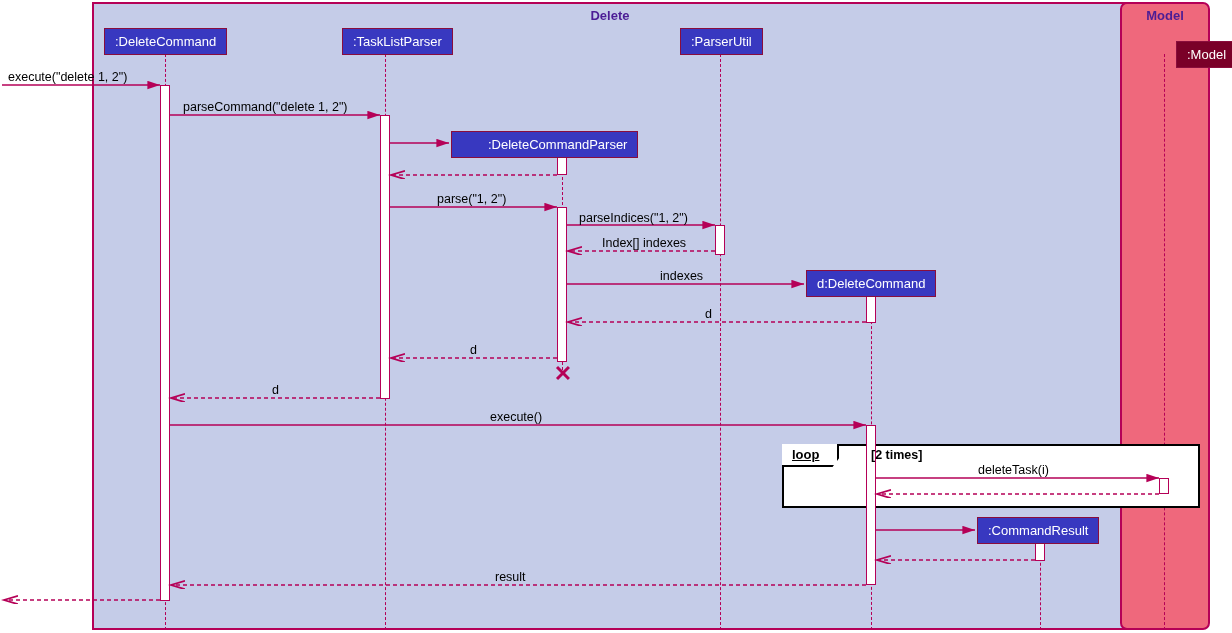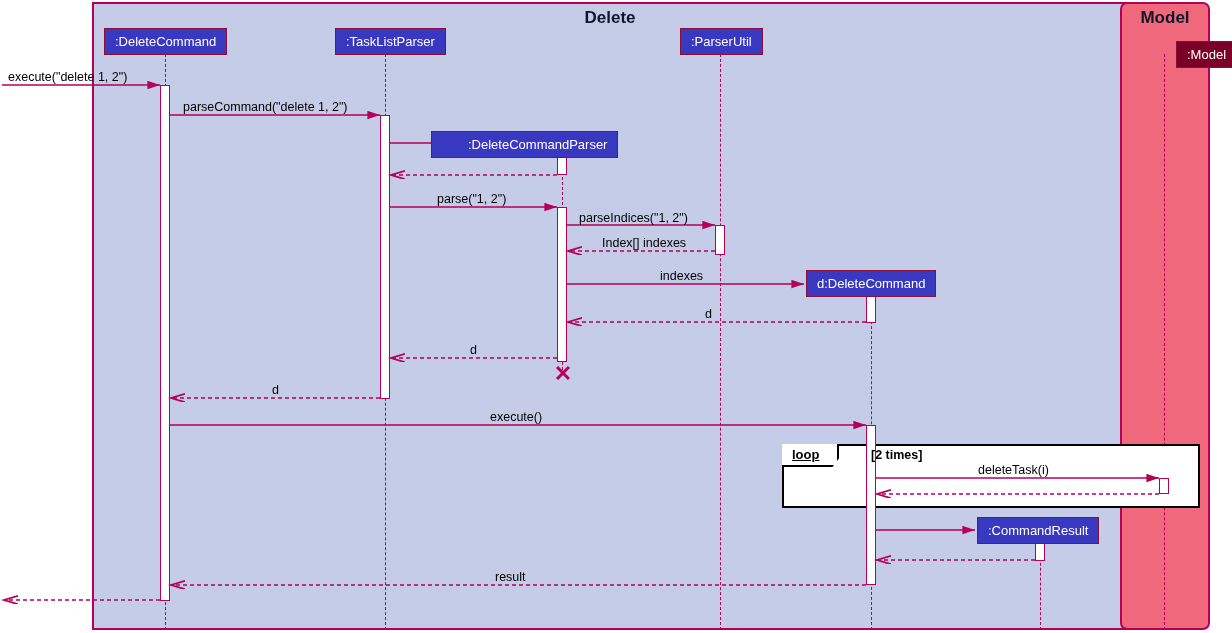--- a/index.html
+++ b/index.html
@@ -30,23 +30,23 @@
     top: 2px;
     width: 90px;
     height: 628px;
     border-radius: 7px;
   }
   .frame-title {
     position: absolute;
     top: 4px;
     left: 50%;
     transform: translateX(-50%);
-    color: #0f172a;
-    font-weight: bold;
-    font-size: 17px;
+    color: #4c1d95;
+    font-weight: bold;
+    font-size: 13px;
   }
   .participant {
     position: absolute;
     background: #3838c0;
     color: #fff;
     border: 1.5px solid #8a0d3c;
     padding: 5px 10px;
     text-align: center;
     font-size: 13px;
     z-index: 5;
@@ -122,22 +122,22 @@
 <body>
 
 <div class="frame delete">
   <div class="frame-title">Delete</div>
 </div>
 <div class="frame model">
   <div class="frame-title">Model</div>
 </div>
 
 <div class="participant" style="left:104px; top:28px;">:DeleteCommand</div>
-<div class="participant" style="left:335px; top:28px;">:TaskListParser</div>
-<div class="participant" style="left:431px; top:131px;padding-left:36px;">:DeleteCommandParser</div>
+<div class="participant" style="left:342px; top:28px;">:TaskListParser</div>
+<div class="participant" style="left:451px; top:131px;padding-left:36px;">:DeleteCommandParser</div>
 <div class="participant" style="left:680px; top:28px;">:ParserUtil</div>
 <div class="participant" style="left:806px; top:270px;">d:DeleteCommand</div>
 <div class="participant" style="left:977px; top:517px;">:CommandResult</div>
 <div class="participant model-p" style="left:1176px; top:28px;margin-top:13px;">:Model</div>
 
 <div class="lifeline" style="left:165px; top:54px; height:576px;"></div>
 <div class="lifeline" style="left:385px; top:54px; height:576px;"></div>
 <div class="lifeline" style="left:562px; top:157px; height:213px;"></div>
 <div class="lifeline" style="left:720px; top:54px; height:576px;"></div>
 <div class="lifeline" style="left:871px; top:296px; height:334px;"></div>

